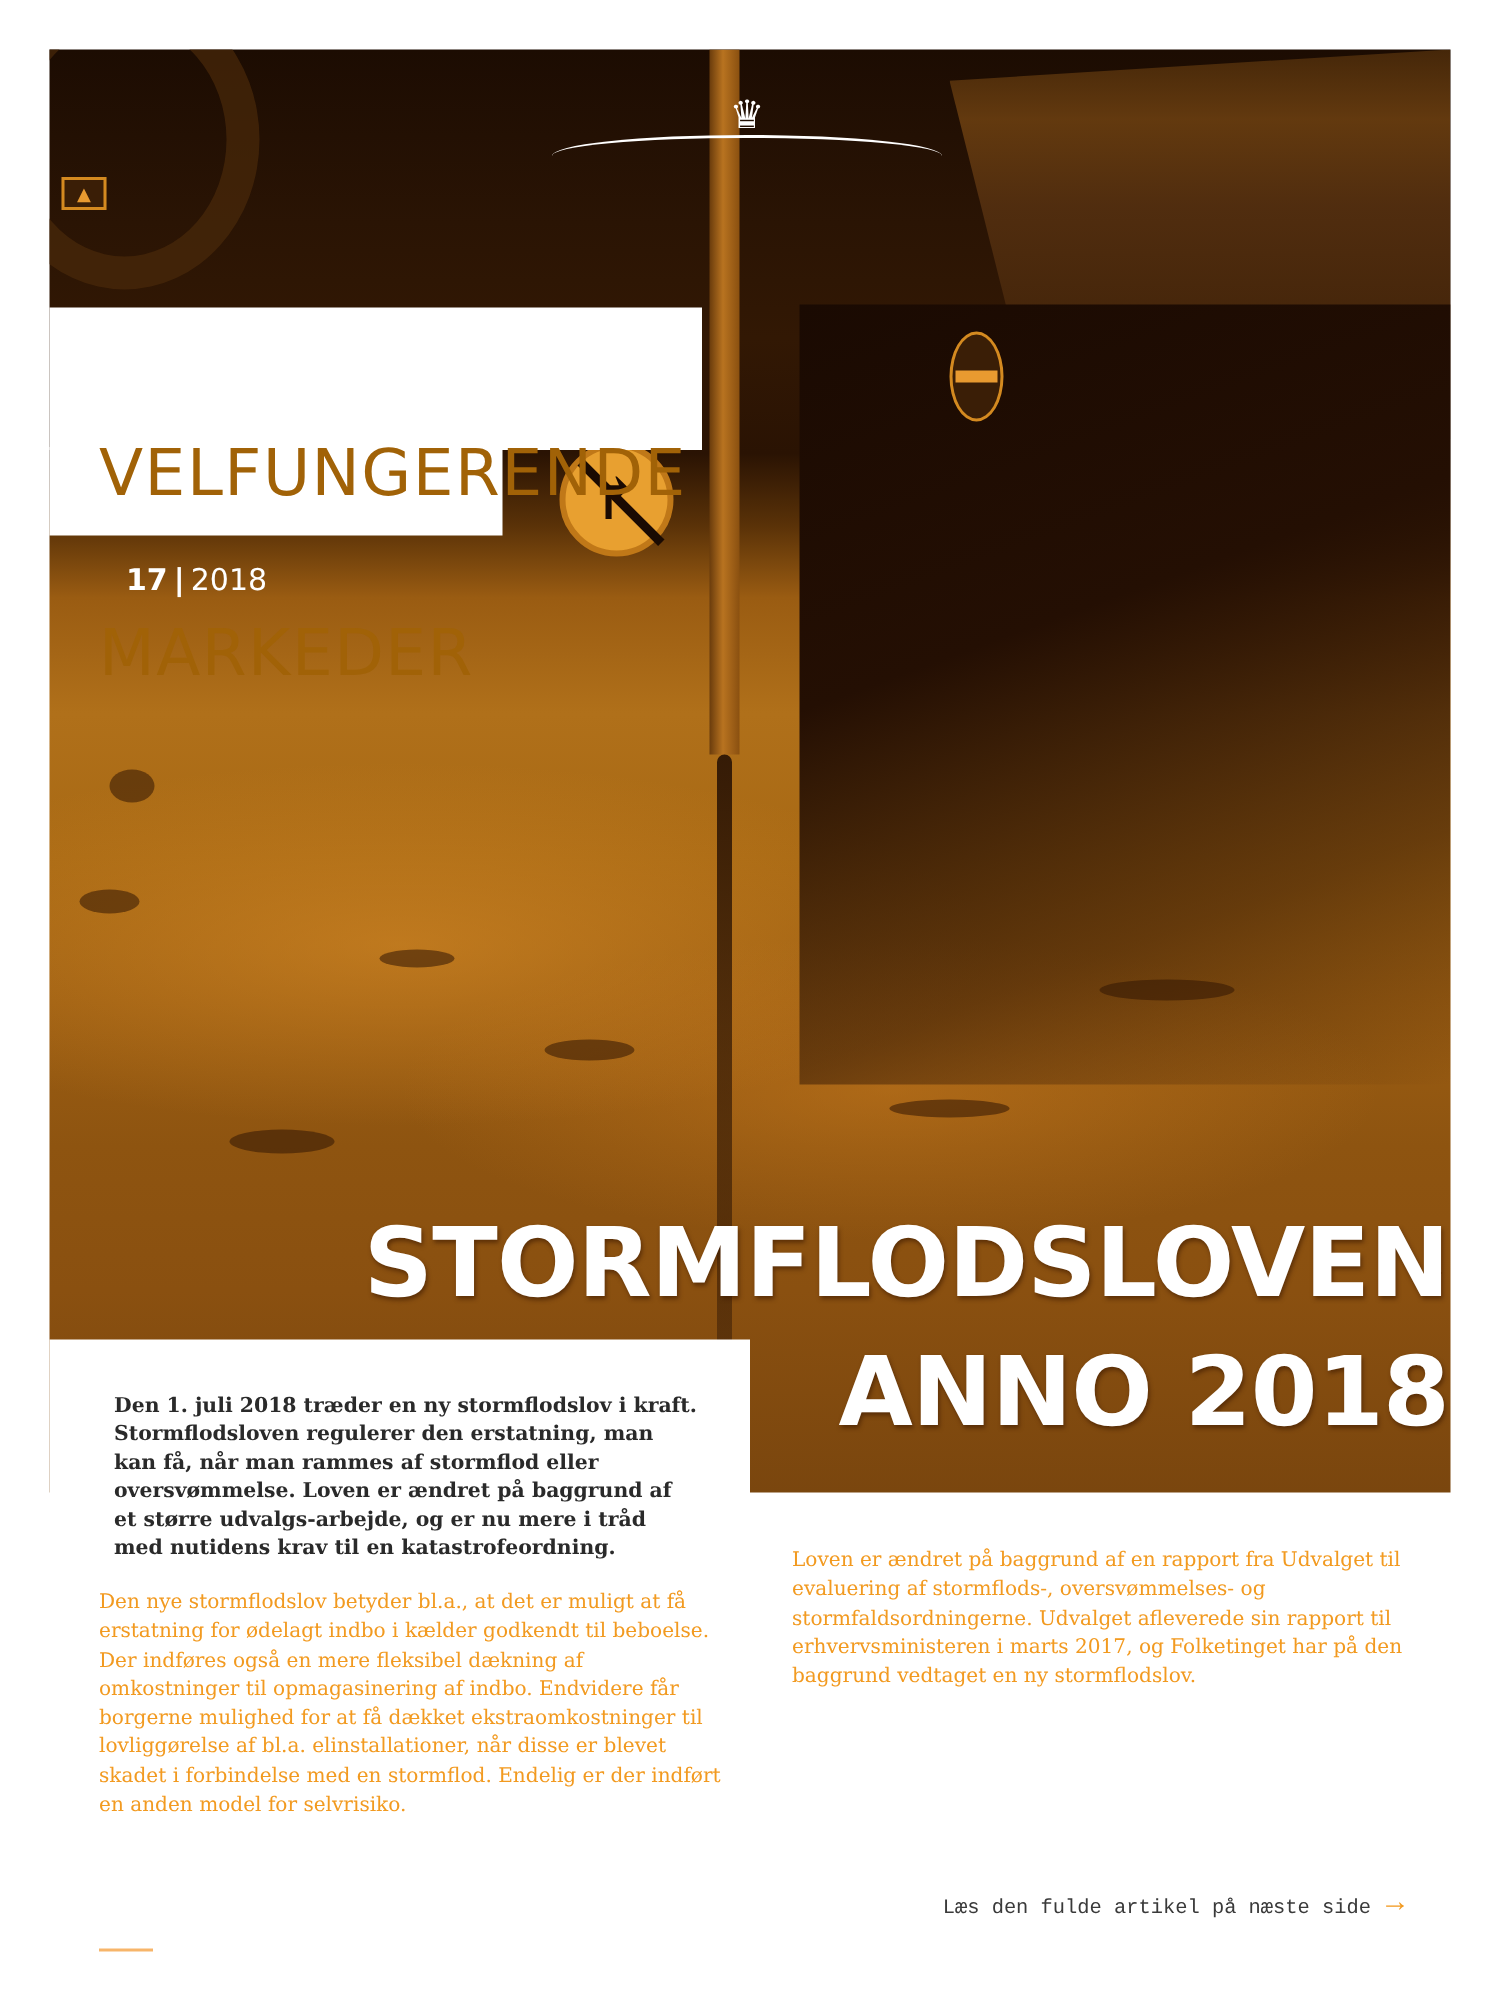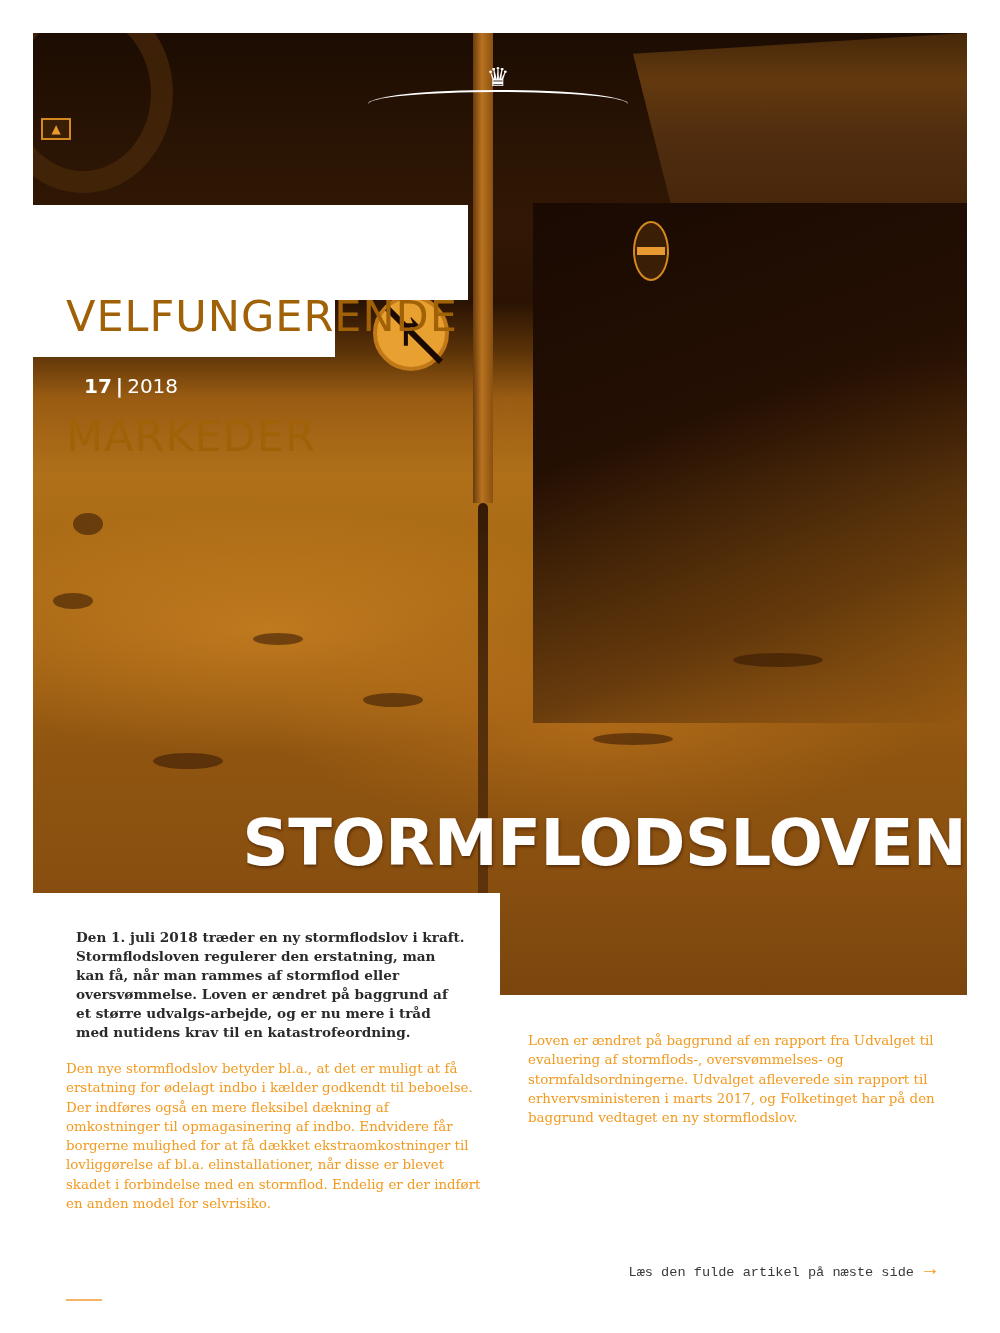--- a/index.html
+++ b/index.html
@@ -181,20 +181,21 @@
 </div>
 
 <div class="issue">
   <span class="num">17</span><span class="sep">|</span><span>2018</span>
 </div>
 
 <div class="white-cut"></div>
 
 <div class="headline">
   <div>STORMFLODSLOVEN</div>
+  <div>ANNO 2018</div>
 </div>
 
 <div class="lead">
   <p>Den 1. juli 2018 træder en ny stormflodslov i kraft. Stormflodsloven regulerer den erstatning, man kan få, når man rammes af stormflod eller oversvømmelse. Loven er ændret på baggrund af et større udvalgs-arbejde, og er nu mere i tråd med nutidens krav til en katastrofeordning.</p>
 </div>
 
 <div class="body-left">
   <p>Den nye stormflodslov betyder bl.a., at det er muligt at få erstatning for ødelagt indbo i kælder godkendt til beboelse. Der indføres også en mere fleksibel dækning af omkostninger til opmagasinering af indbo. Endvidere får borgerne mulighed for at få dækket ekstraomkostninger til lovliggørelse af bl.a. elinstallationer, når disse er blevet skadet i forbindelse med en stormflod. Endelig er der indført en anden model for selvrisiko.</p>
 </div>
 

